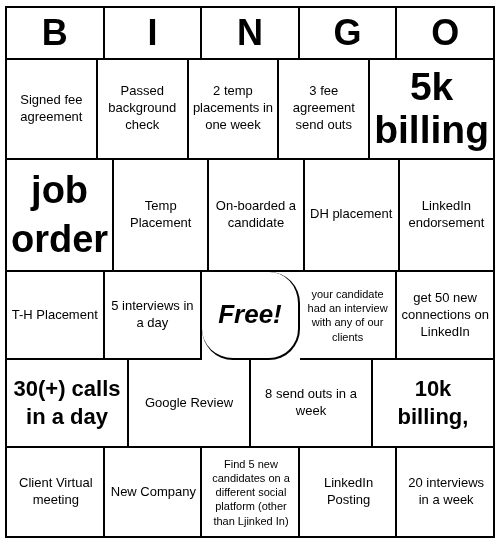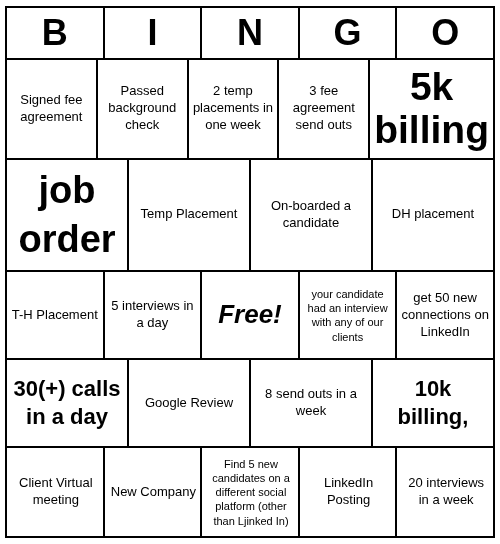--- a/index.html
+++ b/index.html
@@ -78,20 +78,21 @@
       font-weight: bold;
     }
     .cell-xlarge {
       font-size: 38px;
       font-weight: bold;
     }
     .cell-free {
       font-size: 26px;
       font-weight: bold;
       font-style: italic;
+      border-radius: 31px;
     }
     .cell-small {
       font-size: 11px;
     }
   </style>
 </head>
 <body>
 
 <div class="bingo-container">
   <div class="bingo-header">
@@ -107,20 +108,21 @@
         <div class="bingo-cell">Passed background check</div>
         <div class="bingo-cell">2 temp placements in one week</div>
         <div class="bingo-cell">3 fee agreement send outs</div>
         <div class="bingo-cell cell-large">5k billing</div>
       </div>
       <div class="bingo-row">
         <div class="bingo-cell cell-xlarge">job order</div>
         <div class="bingo-cell">Temp Placement</div>
         <div class="bingo-cell">On-boarded a candidate</div>
         <div class="bingo-cell">DH placement</div>
+        <div class="bingo-cell">LinkedIn endorsement</div>
       </div>
       <div class="bingo-row">
         <div class="bingo-cell">T-H Placement</div>
         <div class="bingo-cell">5 interviews in a day</div>
         <div class="bingo-cell cell-free">Free!</div>
         <div class="bingo-cell cell-small">your candidate had an interview with any of our clients</div>
         <div class="bingo-cell">get 50 new connections on LinkedIn</div>
       </div>
       <div class="bingo-row">
         <div class="bingo-cell cell-medium">30(+) calls in a day</div>

